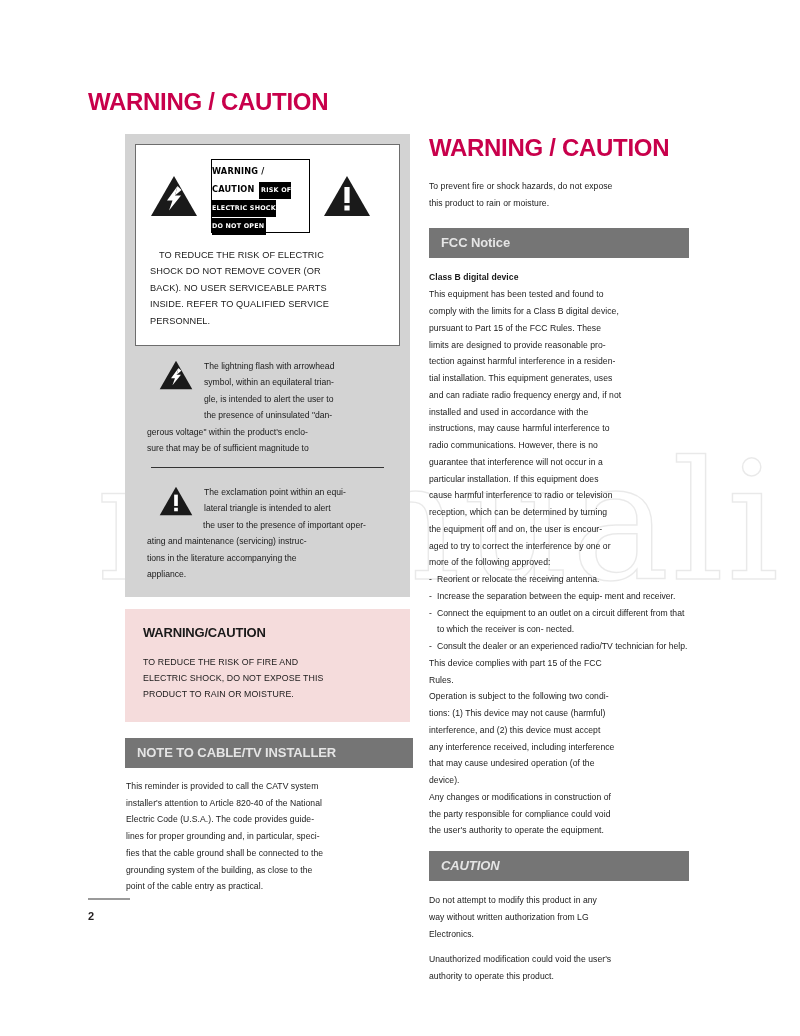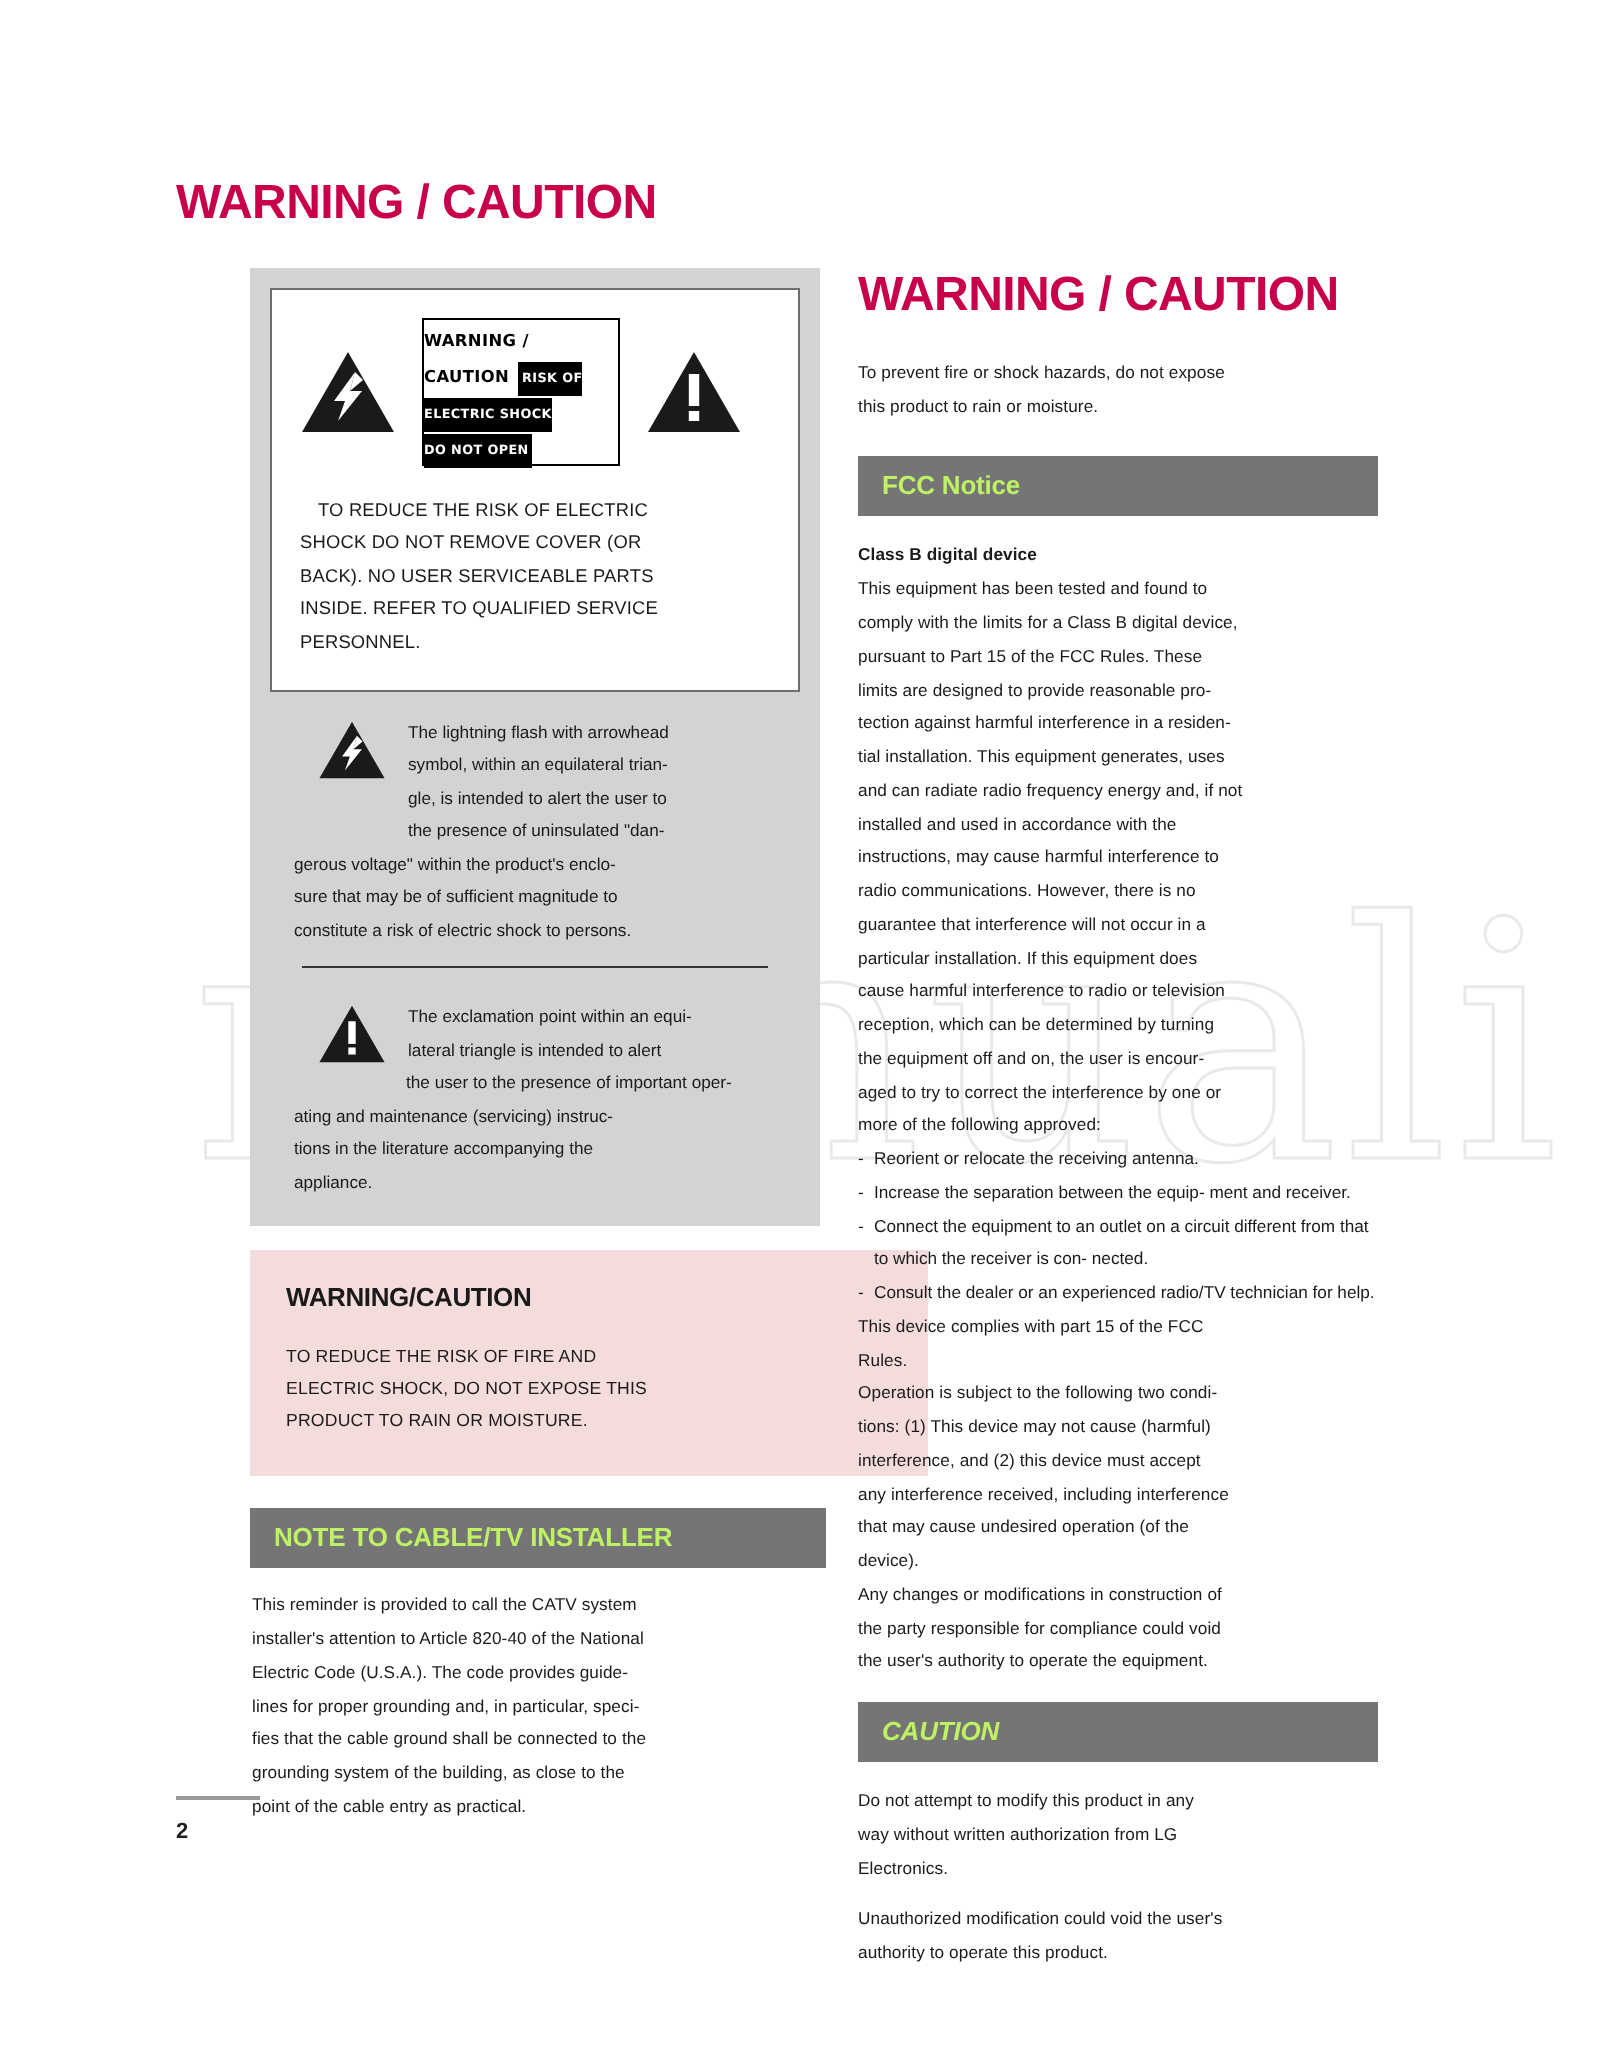--- a/index.html
+++ b/index.html
@@ -141,21 +141,21 @@
   .clearfix::after { content: ""; display: block; clear: both; }
   .divider {
     height: 0;
     border-top: 1.5px solid #333333;
     margin: 10px 16px 4px 16px;
   }
 
   
   .pink-box {
     background: #f5dcdc;
-    width: 339px;
+    width: 285px;
     box-sizing: border-box;
     padding: 16px 18px 20px 18px;
     margin-top: 12px;
   }
   .pink-box h3 {
     margin: 0 0 14px 0;
     font-size: 13px;
     font-weight: bold;
     letter-spacing: -0.2px;
     color: #1a1a1a;
@@ -164,21 +164,21 @@
     margin: 0;
     font-size: 8.8px;
     line-height: 1.82;
     color: #1a1a1a;
     letter-spacing: 0.1px;
   }
 
   
   .bar {
     background: #757575;
-    color: #bef264;
+    color: #e5e5e5;
     font-size: 13px;
     font-weight: bold;
     letter-spacing: -0.1px;
     padding: 7px 12px 8px 12px;
     box-sizing: border-box;
   }
   .bar-left { width: 288px; margin-top: 16px; }
   .bar-right { width: 260px; }
 
   
@@ -296,21 +296,20 @@
         </span>
         <div class="sym-pad-1">
           <div>The lightning flash with arrowhead</div>
           <div>symbol, within an equilateral trian-</div>
           <div>gle, is intended to alert the user to</div>
           <div>the presence of uninsulated "dan-</div>
         </div>
         <div>
           <div>gerous voltage" within the product's enclo-</div>
           <div>sure that may be of sufficient magnitude to</div>
-          <div>constitute a risk of electric shock to persons.</div>
         </div>
       </div>
 
       <div class="divider"></div>
 
       <div class="sym-block clearfix">
         <span class="sym-icon-float">
           <svg width="34" height="30" viewBox="0 0 48 42">
             <polygon points="24,1 47,41 1,41" fill="#1a1a1a"></polygon>
             <rect x="21.4" y="12" width="5.2" height="16" fill="#ffffff"></rect>

